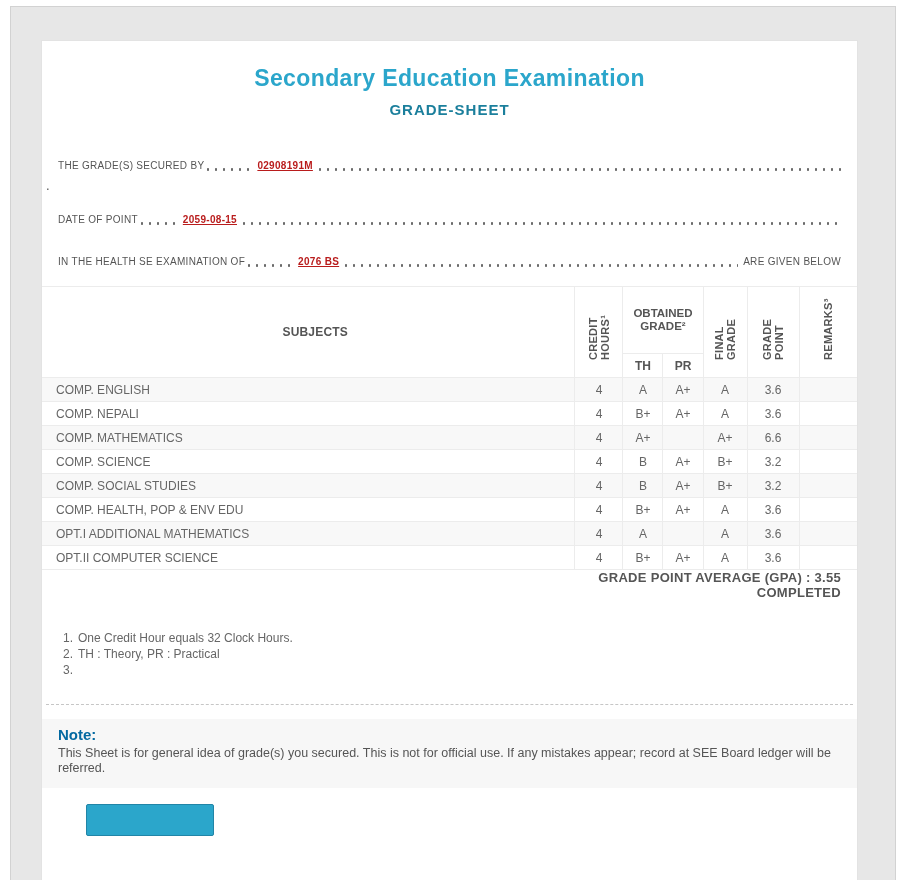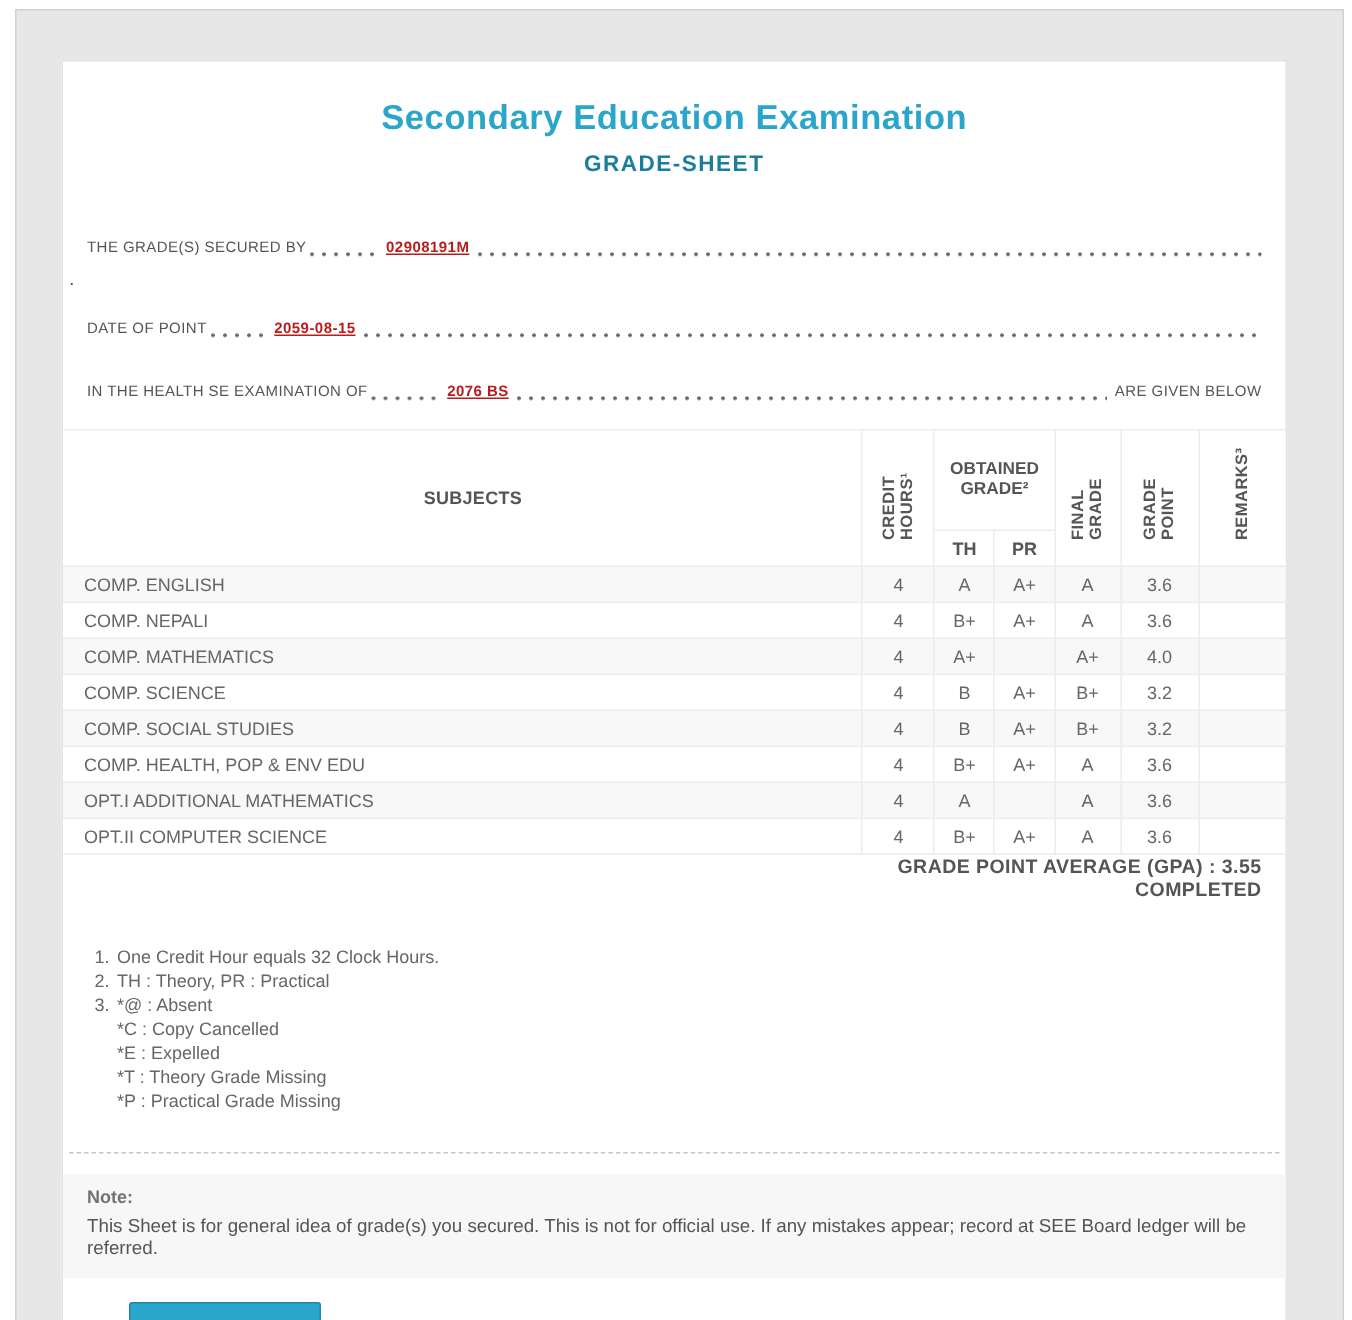--- a/index.html
+++ b/index.html
@@ -79,21 +79,21 @@
   }
   .footnotes { margin-top:30px; padding:0 16px 0 20px; font-size:12px; color:#666; line-height:16px; }
   .fn-item { display:flex; }
   .fn-marker { width:16px; text-align:right; padding-right:5px; flex:none; }
   .divider { margin:26px 4px 0 4px; border-top:1px dashed #c6c6c6; }
   .note {
     margin-top:14px; padding:8px 16px 12px;
     background:#f7f7f7;
     font-size:12.5px; color:#555; line-height:15px;
   }
-  .note-title { font-weight:bold; color:#737373; font-size:12px; margin-bottom:4px; }
+  .note-title { font-weight:bold; color:#0369a1; font-size:15px; margin-bottom:4px; }
   .bottom-button {
     display:block; margin:16px 0 0 44px;
     width:128px; height:32px;
     background:#2ba6cb; border:1px solid #2285a7; border-radius:2px;
     cursor:pointer;
   }
 </style>
 </head>
 <body>
 
@@ -168,21 +168,21 @@
           <td>A</td>
           <td>3.6</td>
           <td></td>
         </tr>
         <tr>
           <td class="subject">COMP. MATHEMATICS</td>
           <td>4</td>
           <td>A+</td>
           <td></td>
           <td>A+</td>
-          <td>4.0</td>
+          <td>6.6</td>
           <td></td>
         </tr>
         <tr>
           <td class="subject">COMP. SCIENCE</td>
           <td>4</td>
           <td>B</td>
           <td>A+</td>
           <td>B+</td>
           <td>3.2</td>
           <td></td>
@@ -237,27 +237,20 @@
         </div>
       </div>
       <div class="fn-item">
         <span class="fn-marker">2.</span>
         <div>
           <div>TH : Theory, PR : Practical</div>
         </div>
       </div>
       <div class="fn-item">
         <span class="fn-marker">3.</span>
-        <div>
-          <div>*@ : Absent</div>
-          <div>*C : Copy Cancelled</div>
-          <div>*E : Expelled</div>
-          <div>*T : Theory Grade Missing</div>
-          <div>*P : Practical Grade Missing</div>
-        </div>
       </div>
     </div>
 
     <div class="divider"></div>
 
     <div class="note">
       <div class="note-title">Note:</div>
       <div>This Sheet is for general idea of grade(s) you secured. This is not for official use. If any mistakes appear; record at SEE Board ledger will be referred.</div>
     </div>
 

